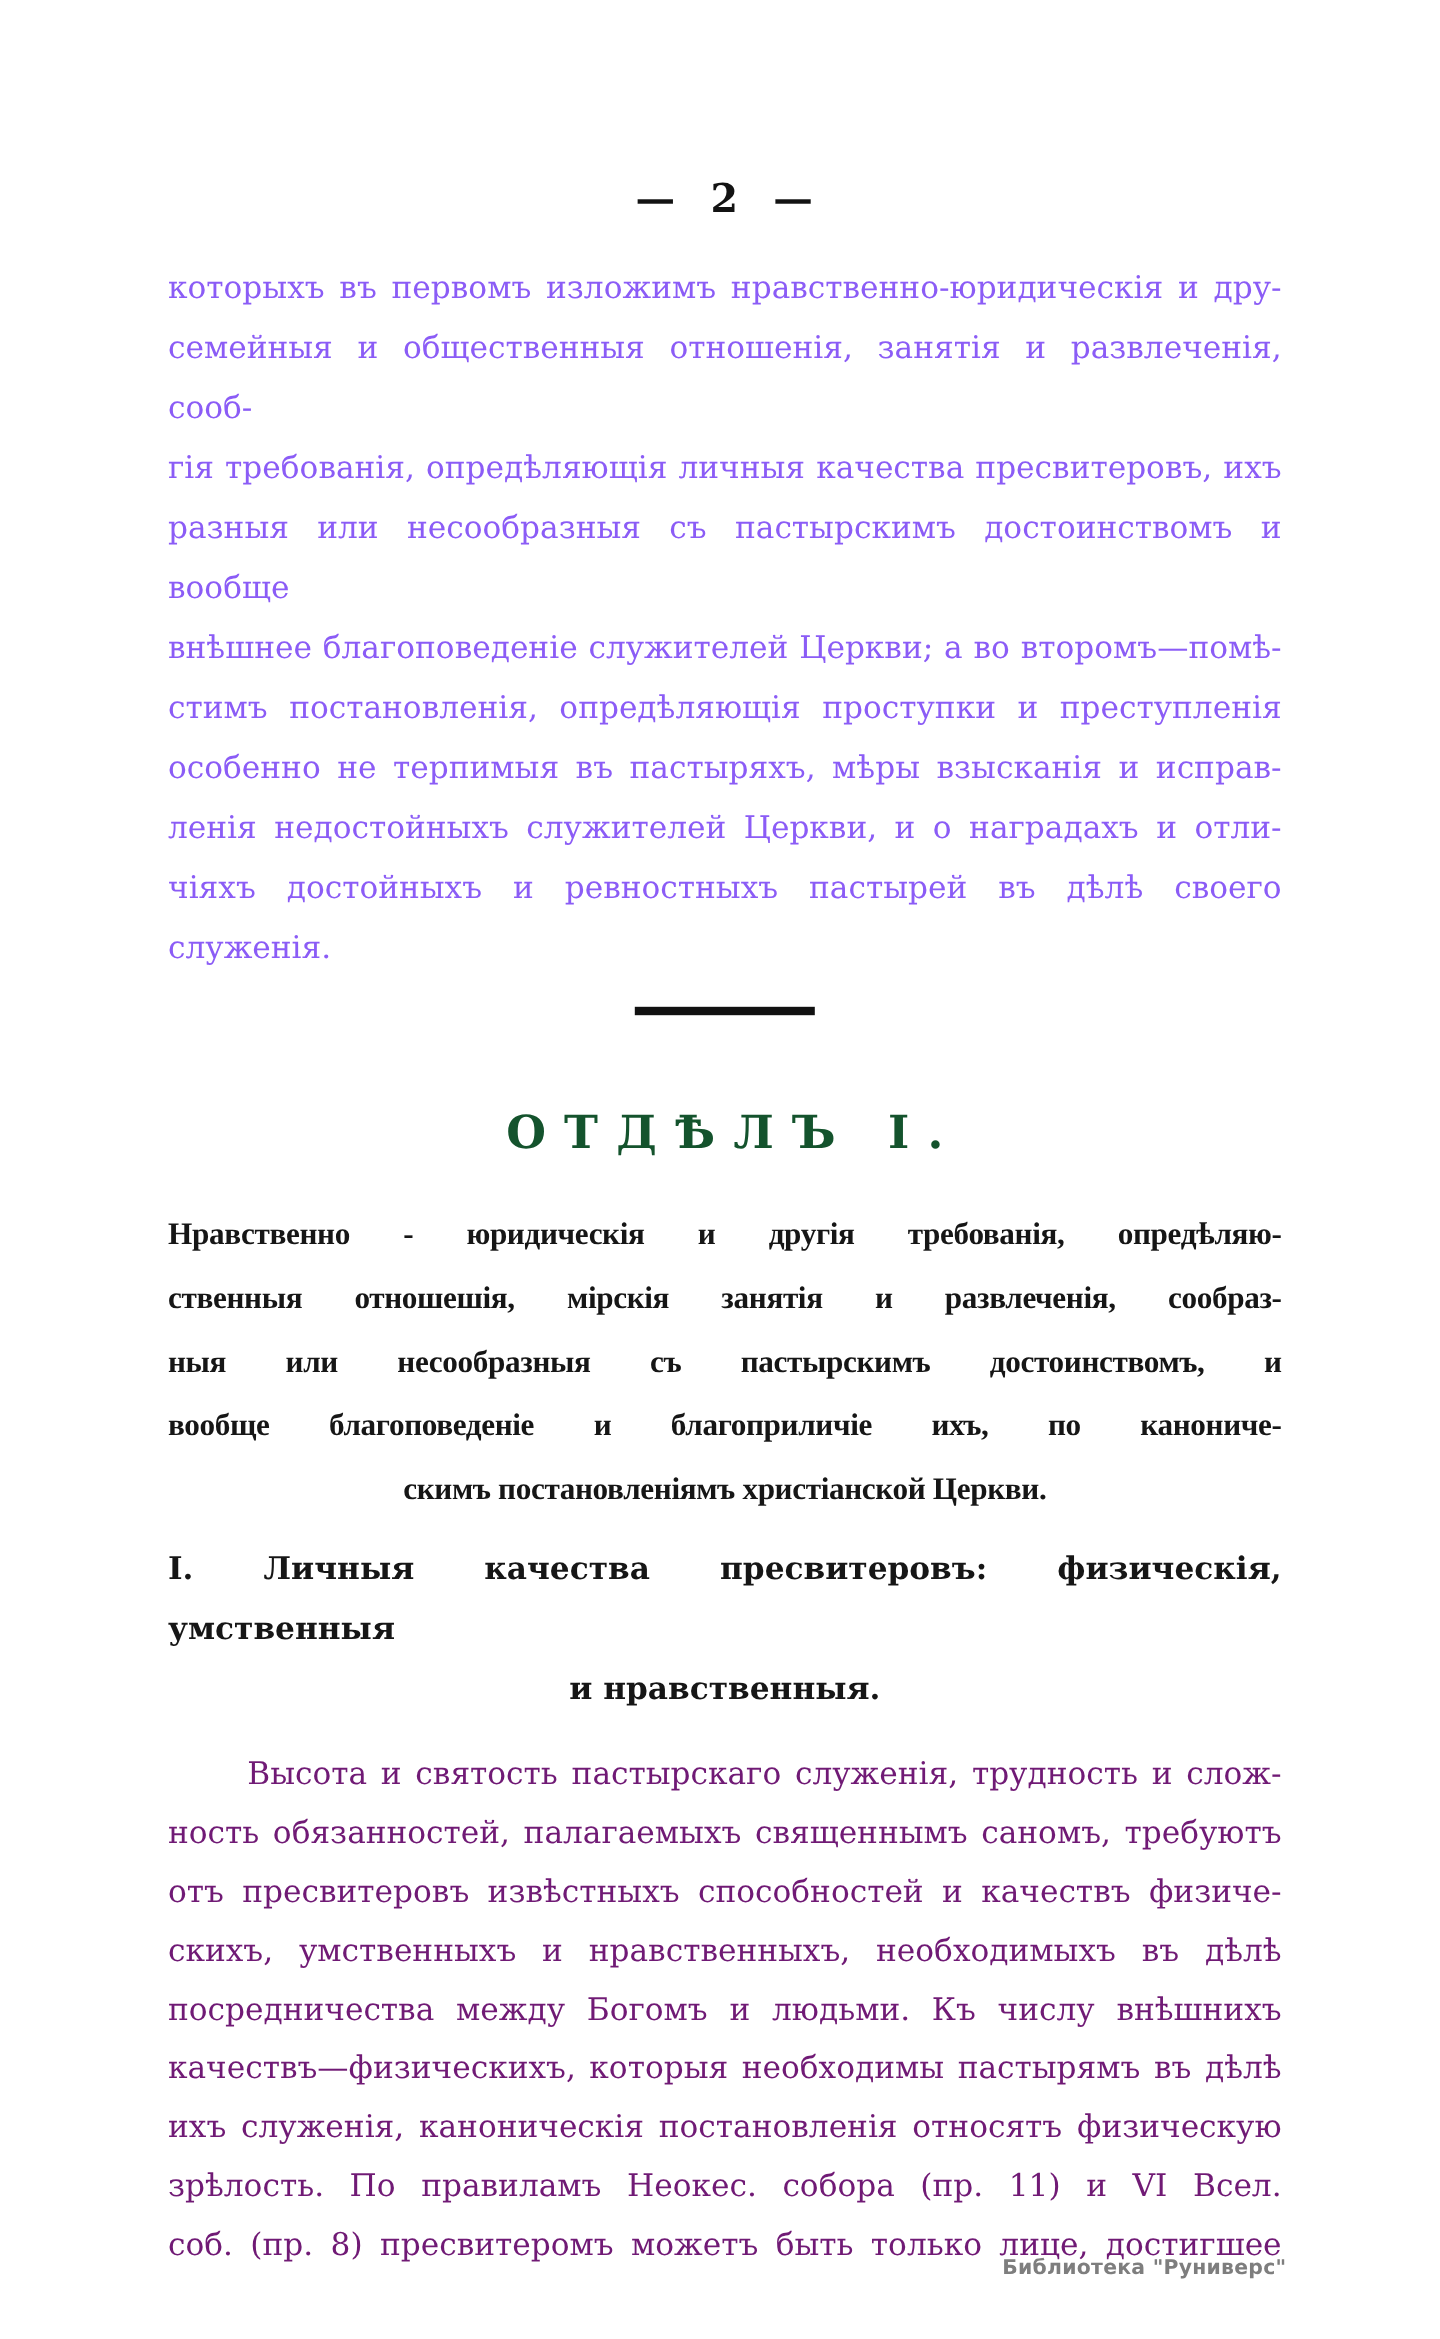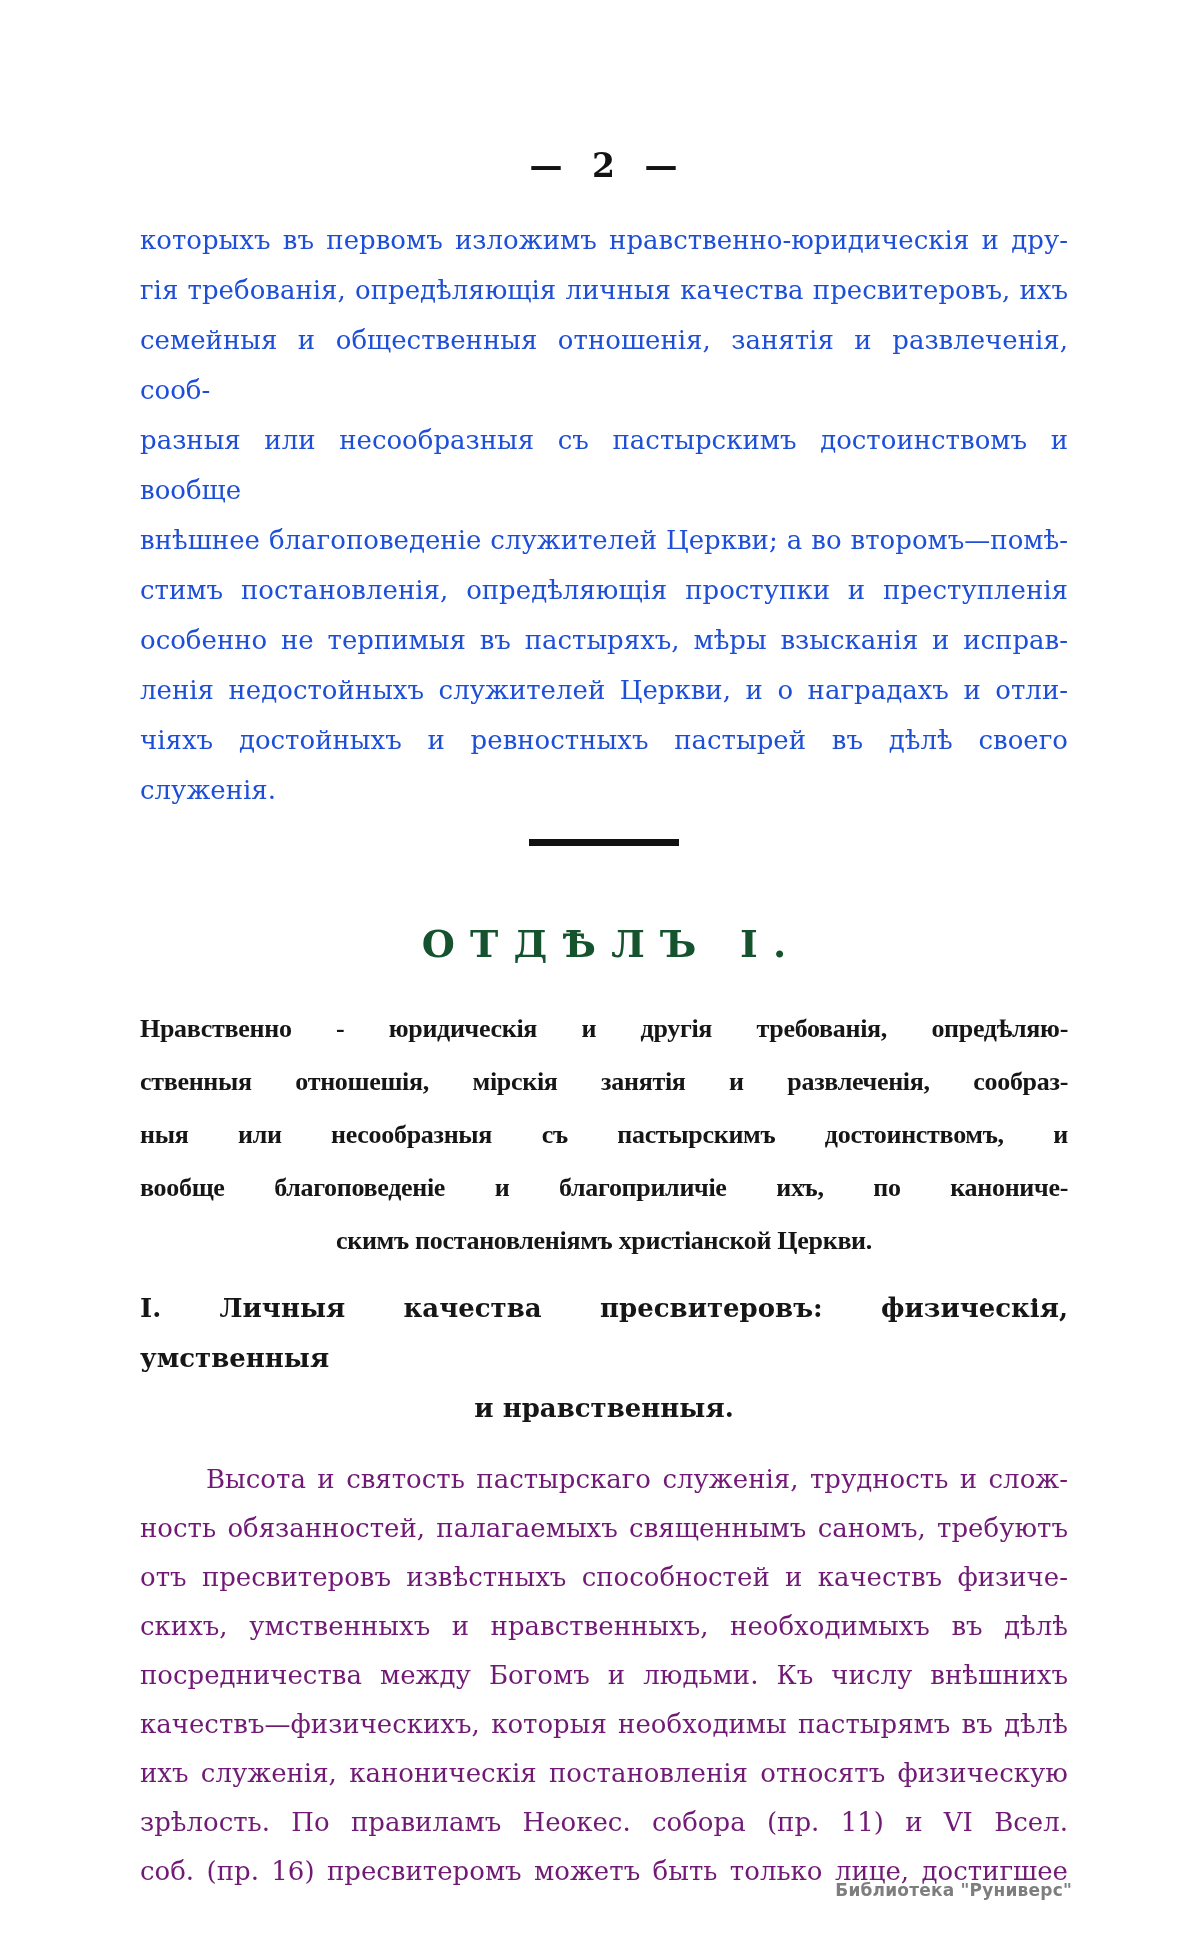--- a/index.html
+++ b/index.html
@@ -43,21 +43,21 @@
     text-align: center;
     text-align-last: center;
   }
   .line.indent { text-indent: 66px; }
 
   .intro {
     margin-top: 30px;
     font-family: "DejaVu Serif", serif;
     font-size: 26px;
     line-height: 50px;
-    color: #1d4ed8;
+    color: #8b5cf6;
   }
   .rule {
     width: 150px;
     height: 7px;
     background: #111111;
     margin: 24px auto 0 auto;
   }
   .section-title {
     margin: 76px 0 0 0;
     text-align: center;
@@ -107,22 +107,22 @@
 </head>
 <body>
 
 <div class="page">
   <div class="content">
 
     <div class="page-number">— 2 —</div>
 
     <div class="para intro">
       <div class="line">которыхъ въ первомъ изложимъ нравственно-юридическія и дру-</div>
+      <div class="line">семейныя и общественныя отношенія, занятія и развлеченія, сооб-</div>
       <div class="line">гія требованія, опредѣляющія личныя качества пресвитеровъ, ихъ</div>
-      <div class="line">семейныя и общественныя отношенія, занятія и развлеченія, сооб-</div>
       <div class="line">разныя или несообразныя съ пастырскимъ достоинствомъ и вообще</div>
       <div class="line">внѣшнее благоповеденіе служителей Церкви; а во второмъ—помѣ-</div>
       <div class="line">стимъ постановленія, опредѣляющія проступки и преступленія</div>
       <div class="line">особенно не терпимыя въ пастыряхъ, мѣры взысканія и исправ-</div>
       <div class="line">ленія недостойныхъ служителей Церкви, и о наградахъ и отли-</div>
       <div class="line">чіяхъ достойныхъ и ревностныхъ пастырей въ дѣлѣ своего</div>
       <div class="line flush-left">служенія.</div>
     </div>
 
     <div class="rule"></div>
@@ -144,20 +144,20 @@
 
     <div class="para body-par">
       <div class="line indent">Высота и святость пастырскаго служенія, трудность и слож-</div>
       <div class="line">ность обязанностей, палагаемыхъ священнымъ саномъ, требуютъ</div>
       <div class="line">отъ пресвитеровъ извѣстныхъ способностей и качествъ физиче-</div>
       <div class="line">скихъ, умственныхъ и нравственныхъ, необходимыхъ въ дѣлѣ</div>
       <div class="line">посредничества между Богомъ и людьми. Къ числу внѣшнихъ</div>
       <div class="line">качествъ—физическихъ, которыя необходимы пастырямъ въ дѣлѣ</div>
       <div class="line">ихъ служенія, каноническія постановленія относятъ физическую</div>
       <div class="line">зрѣлость. По правиламъ Неокес. собора (пр. 11) и VI Всел.</div>
-      <div class="line">соб. (пр. 16) пресвитеромъ можетъ быть только лице, достигшее</div>
+      <div class="line">соб. (пр. 8) пресвитеромъ можетъ быть только лице, достигшее</div>
 
     </div>
 
   </div>
 
   <div class="watermark">Библиотека "Руниверс"</div>
 </div>
 
 </body></html>

